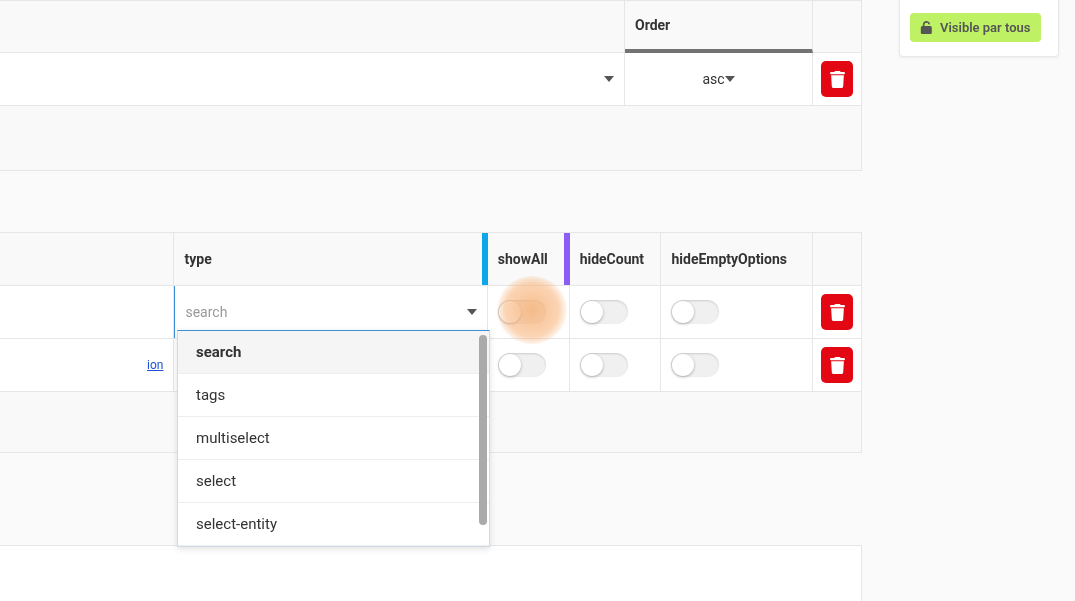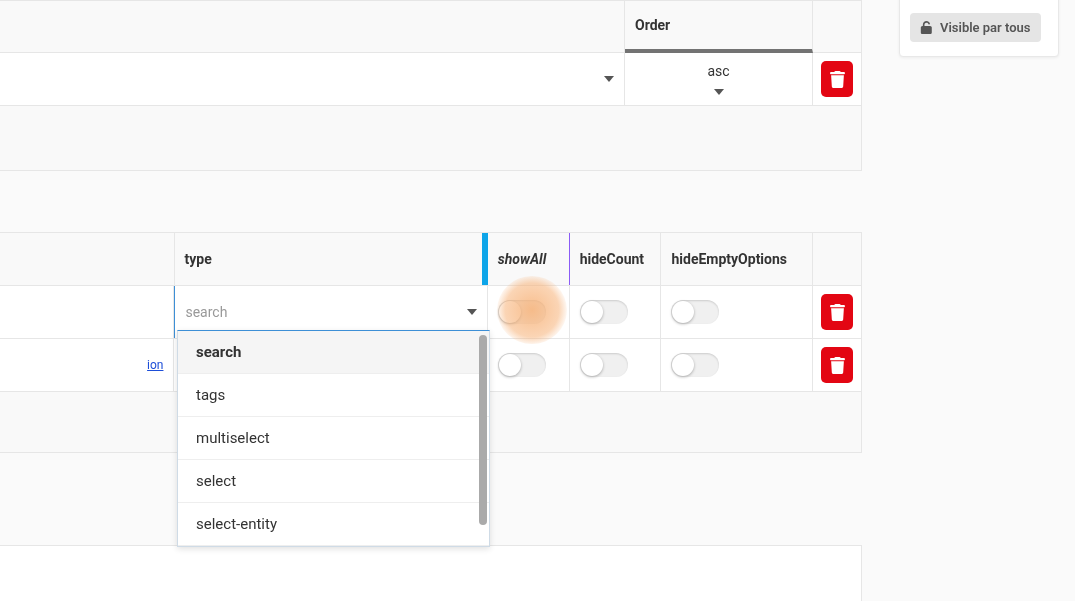--- a/index.html
+++ b/index.html
@@ -5,29 +5,29 @@
     * { box-sizing: border-box; margin: 0; padding: 0; }
     body { font-family: -apple-system, BlinkMacSystemFont, "Segoe UI", Roboto, Arial, sans-serif; font-size: 14px; color: #333; background: #fafafa; width: 1075px; height: 601px; overflow: hidden; position: relative; }
     
     .top-card { position: absolute; left: -50px; top: 0; width: 912px; border: 1px solid #e6e6e6; background: #fff; }
     .top-header-row { display: flex; background: #f9f9f9; }
     .top-header-cell-empty { flex: 1; border-right: 1px solid #e6e6e6; border-bottom: 1px solid #e6e6e6; padding: 16px 10px; }
     .top-header-cell-order { width: 188px; border-right: 1px solid #e6e6e6; border-bottom: 4px solid #737373; padding: 16px 10px; font-weight: 700; }
     .top-header-cell-trash { width: 48px; border-bottom: 1px solid #e6e6e6; }
     .top-data-row { display: flex; background: #fff; }
     .top-data-cell-select { flex: 1; border-right: 1px solid #e6e6e6; padding: 10px; display: flex; align-items: center; justify-content: flex-end; }
-    .top-data-cell-order { width: 188px; border-right: 1px solid #e6e6e6; padding: 10px; display: flex; align-items: center; justify-content: space-between; flex-direction: column; }
+    .top-data-cell-order { width: 188px; border-right: 1px solid #e6e6e6; padding: 10px; display: flex; align-items: center; justify-content: center; }
     .top-data-cell-trash { width: 48px; padding: 8px; display: flex; align-items: center; justify-content: center; }
     .top-footer { height: 65px; background: #f9f9f9; border-top: 1px solid #e6e6e6; }
     
     .bottom-card { position: absolute; left: -50px; top: 232px; width: 912px; border: 1px solid #e6e6e6; background: #fff; }
     .bottom-header-row { display: flex; background: #f9f9f9; border-bottom: 1px solid #e6e6e6; }
     .bh-left { width: 224px; border-right: 1px solid #e6e6e6; padding: 18px 10px; }
     .bh-type { width: 314px; border-right: 6px solid #0ea5e9; padding: 18px 10px; font-weight: 700; }
-    .bh-showall { width: 82px; border-right: 1px solid #8b5cf6; padding: 18px 10px; font-weight: 700; font-style: italic; }
+    .bh-showall { width: 82px; border-right: 6px solid #8b5cf6; padding: 18px 10px; font-weight: 700; }
     .bh-hidecount { width: 92px; border-right: 1px solid #e6e6e6; padding: 18px 10px; font-weight: 700; }
     .bh-hideempty { width: 152px; border-right: 1px solid #e6e6e6; padding: 18px 10px; font-weight: 700; }
     .bh-trash { width: 48px; }
     
     .bottom-data-row { display: flex; background: #fff; border-bottom: 1px solid #e6e6e6; }
     .bd-left { width: 224px; border-right: 1px solid #e6e6e6; padding: 10px; display: flex; align-items: center; justify-content: flex-end; }
     .bd-type { width: 314px; border-right: 1px solid #e6e6e6; padding: 10px; display: flex; align-items: center; justify-content: space-between; position: relative; }
     .bd-showall { width: 82px; border-right: 1px solid #e6e6e6; padding: 10px; display: flex; align-items: center; }
     .bd-hidecount { width: 92px; border-right: 1px solid #e6e6e6; padding: 10px; display: flex; align-items: center; }
     .bd-hideempty { width: 152px; border-right: 1px solid #e6e6e6; padding: 10px; display: flex; align-items: center; }
@@ -47,21 +47,21 @@
     
     .dropdown-panel { position: absolute; left: 177px; top: 330px; width: 313px; background: #fff; border: 1px solid #cfdbe6; border-top: 1px solid #3d8fd6; box-shadow: 0 2px 6px rgba(0,0,0,0.12); z-index: 10; max-height: 268px; overflow: hidden; }
     .dropdown-item { padding: 12px 18px; border-bottom: 1px solid #eee; cursor: pointer; font-size: 15px; color: #333; }
     .dropdown-item.selected { font-weight: 700; background: #f5f5f5; }
     .dropdown-item:last-child { border-bottom: none; }
     .dropdown-scrollbar { position: absolute; right: 2px; top: 4px; width: 8px; height: 190px; background: #aaa; border-radius: 4px; }
     
     .highlight-circle { position: absolute; left: 497px; top: 276px; width: 70px; height: 68px; border-radius: 50%; background: radial-gradient(circle, rgba(247,178,120,0.85) 0%, rgba(247,178,120,0.55) 55%, rgba(247,178,120,0) 75%); z-index: 5; pointer-events: none; }
     
     .sidebar { position: absolute; right: 16px; top: -20px; width: 160px; background: #fff; border: 1px solid #e8e8e8; border-radius: 4px; padding: 14px 10px 14px 10px; box-shadow: 0 1px 3px rgba(0,0,0,0.06); }
-    .visibility-chip { display: inline-flex; align-items: center; gap: 7px; background: #e5e5e5; border-radius: 4px; padding: 7px 10px; font-size: 13px; font-weight: 600; color: #555; margin-top: 18px; }
+    .visibility-chip { display: inline-flex; align-items: center; gap: 7px; background: #bef264; border-radius: 4px; padding: 7px 10px; font-size: 13px; font-weight: 600; color: #555; margin-top: 18px; }
     .unlock-icon { width: 13px; height: 13px; }
     
     .bottom-tail { position: absolute; left: -50px; top: 545px; width: 912px; height: 56px; background: #fff; border-left: 1px solid #e6e6e6; border-right: 1px solid #e6e6e6; border-top: 1px solid #e6e6e6; }
   </style>
 </head>
 <body>
 
 <div class="top-card">
   <div class="top-header-row">
     <div class="top-header-cell-empty"></div>

